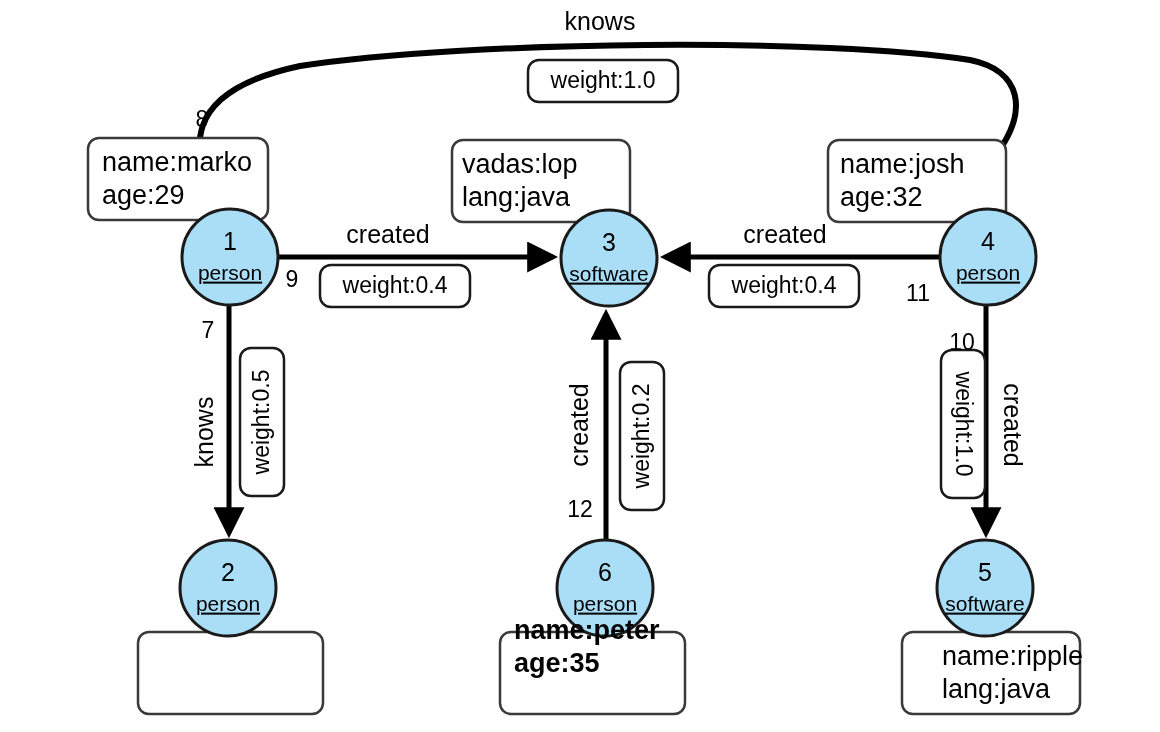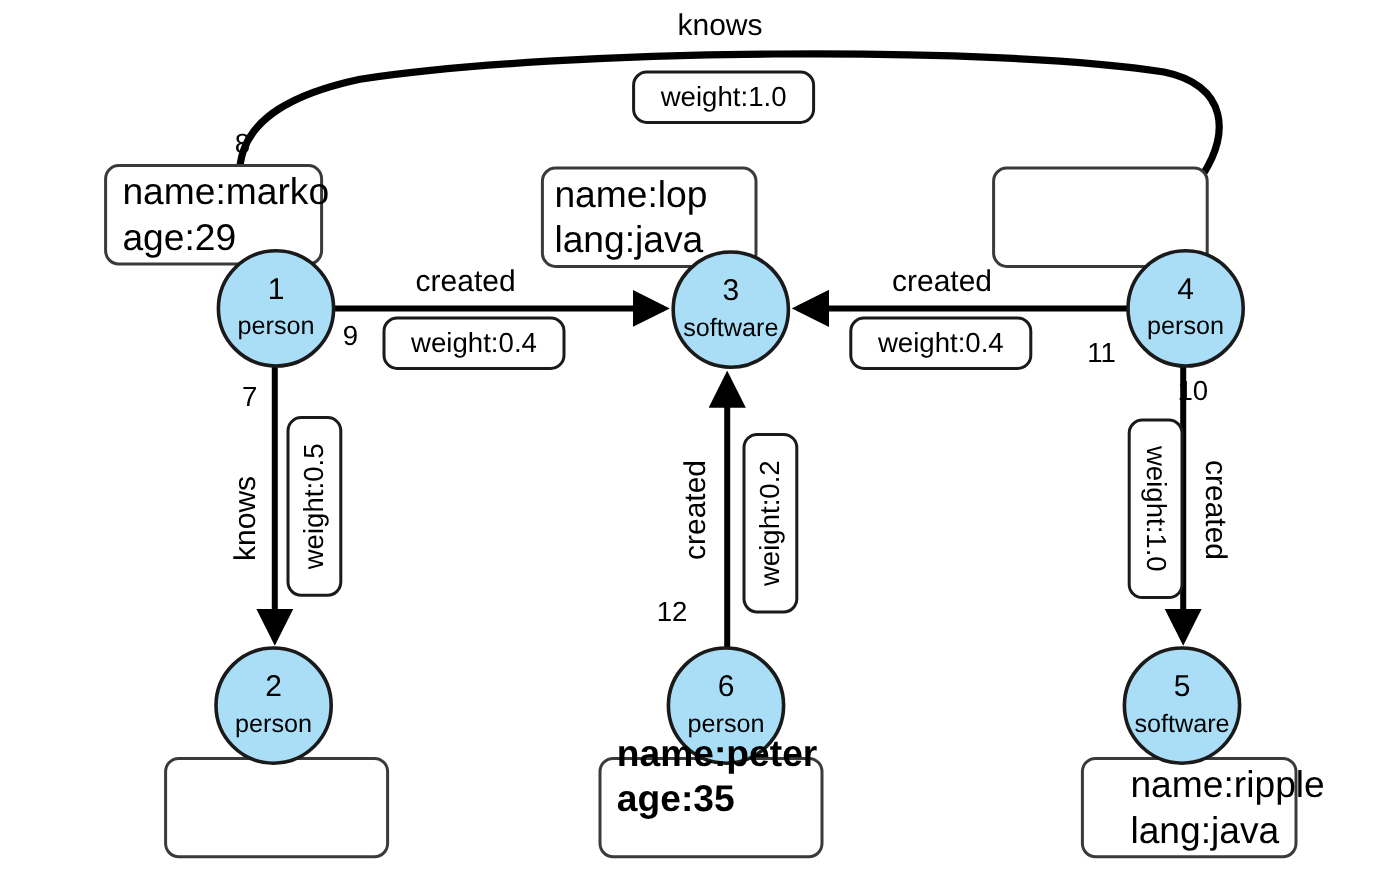--- a/index.html
+++ b/index.html
@@ -58,23 +58,24 @@
     line-height: 1.18;
   }
   .node-id {
     font-size: 25px;
     text-align: center;
     transform: translate(-50%, -50%);
   }
   .node-type {
     font-size: 21px;
     transform: translate(-50%, -50%);
+    text-decoration: underline;
   }
   .prop-text {
-    font-size: 31px;
+    font-size: 27px;
     transform: translate(0, -50%);
   }
   .prop-text div { line-height: 1.22; }
   .weight-text {
     font-size: 23px;
     transform: translate(-50%, -50%);
   }
   .edge-label {
     font-size: 25px;
     transform: translate(-50%, -50%);
@@ -155,24 +156,26 @@
   </svg>
 
   <div id="text-layer">
       <div class="lbl prop-text" style="left: 102px; top: 179px;">
         <div>name:marko</div>
         <div>age:29</div>
       </div>
       <div class="lbl prop-text" style="left: 152px; top: 673px;">
       </div>
       <div class="lbl prop-text" style="left: 462px; top: 181px;">
-        <div>name:lop</div>
+        <div>vadas:lop</div>
         <div>lang:java</div>
       </div>
       <div class="lbl prop-text" style="left: 840px; top: 181px;">
+        <div>name:josh</div>
+        <div>age:32</div>
       </div>
       <div class="lbl prop-text" style="left: 942px; top: 673px;">
         <div>name:ripple</div>
         <div>lang:java</div>
       </div>
       <div class="lbl prop-text" style="left: 514px; top: 647px; font-weight: bold;">
         <div>name:peter</div>
         <div>age:35</div>
       </div>
       <div class="lbl node-id" style="left: 230px; top: 242px;">1</div>
@@ -191,22 +194,22 @@
       <div class="lbl edge-label rot-ccw" style="left: 205px; top: 432px;">knows</div>
       <div class="lbl edge-id" style="left: 208px; top: 331px;">7</div>
       <div class="lbl weight-text" style="left: 603px; top: 81px;">weight:1.0</div>
       <div class="lbl edge-label" style="left: 600px; top: 22px;">knows</div>
       <div class="lbl edge-id" style="left: 202px; top: 120px;">8</div>
       <div class="lbl weight-text" style="left: 395px; top: 286px;">weight:0.4</div>
       <div class="lbl edge-label" style="left: 388px; top: 235px;">created</div>
       <div class="lbl edge-id" style="left: 292px; top: 280px;">9</div>
       <div class="lbl weight-text rot-cw" style="left: 963px; top: 424px;">weight:1.0</div>
       <div class="lbl edge-label rot-cw" style="left: 1012px; top: 425px;">created</div>
-      <div class="lbl edge-id" style="left: 962px; top: 326px; margin-left: 32px;">10</div>
+      <div class="lbl edge-id" style="left: 962px; top: 343px;">10</div>
       <div class="lbl weight-text" style="left: 784px; top: 286px;">weight:0.4</div>
       <div class="lbl edge-label" style="left: 785px; top: 235px;">created</div>
       <div class="lbl edge-id" style="left: 918px; top: 294px;">11</div>
       <div class="lbl weight-text rot-ccw" style="left: 642px; top: 436px;">weight:0.2</div>
       <div class="lbl edge-label rot-ccw" style="left: 580px; top: 425px;">created</div>
-      <div class="lbl edge-id" style="left: 560px; top: 510px;">12</div>
+      <div class="lbl edge-id" style="left: 580px; top: 510px;">12</div>
     </div>
 
 </div>
 
 </body></html>

